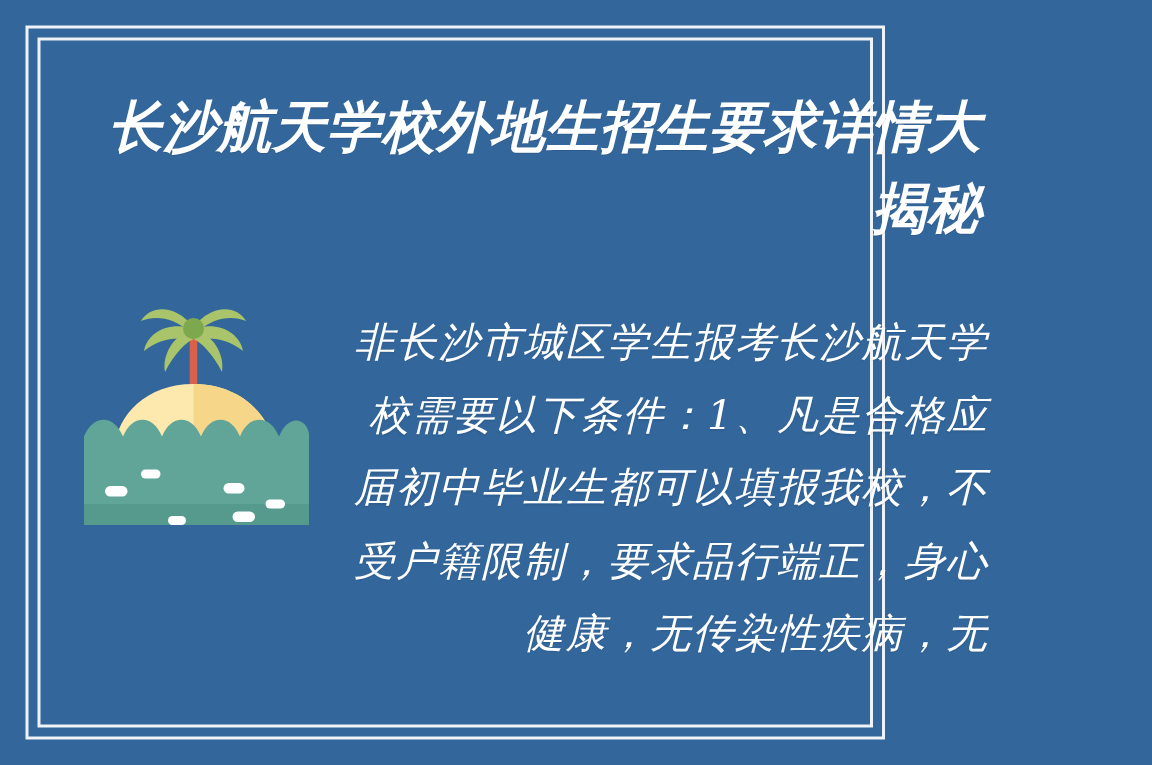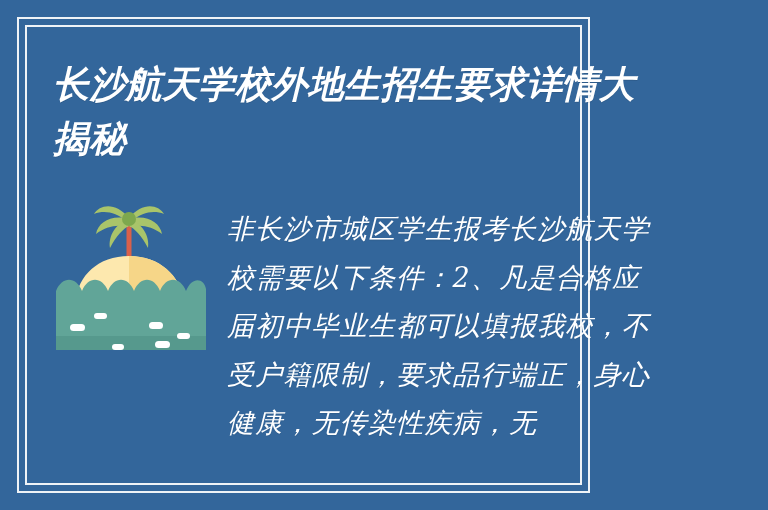--- a/index.html
+++ b/index.html
@@ -13,20 +13,21 @@
     background: #33669B;
     font-family: "Liberation Sans", "DejaVu Sans", sans-serif;
   }
 
   #card {
     position: relative;
     width: 607px;
     height: 510px;
     background: #33669B;
     box-sizing: border-box;
+    text-align: right;
   }
 
   
   .frame-outer {
     position: absolute;
     left: 17px;
     top: 17px;
     right: 17px;
     bottom: 17px;
     border: 2px solid rgba(255,255,255,0.92);
@@ -165,15 +166,15 @@
         <rect x="38" y="117" width="13" height="6" rx="3"></rect>
         <rect x="14" y="128" width="15" height="7" rx="3.5"></rect>
         <rect x="93" y="126" width="14" height="7" rx="3.5"></rect>
         <rect x="121" y="137" width="13" height="6" rx="3"></rect>
         <rect x="99" y="145" width="15" height="7" rx="3.5"></rect>
         <rect x="56" y="148" width="12" height="6" rx="3"></rect>
       </g>
     </svg>
   </div>
 
-  <div id="bodycopy">非长沙市城区学生报考长沙航天学校需要以下条件：2、凡是合格应届初中毕业生都可以填报我校，不受户籍限制，要求品行端正，身心健康，无传染性疾病，无</div>
+  <div id="bodycopy">非长沙市城区学生报考长沙航天学校需要以下条件：1、凡是合格应届初中毕业生都可以填报我校，不受户籍限制，要求品行端正，身心健康，无传染性疾病，无</div>
 
 </div>
 
 </body></html>

